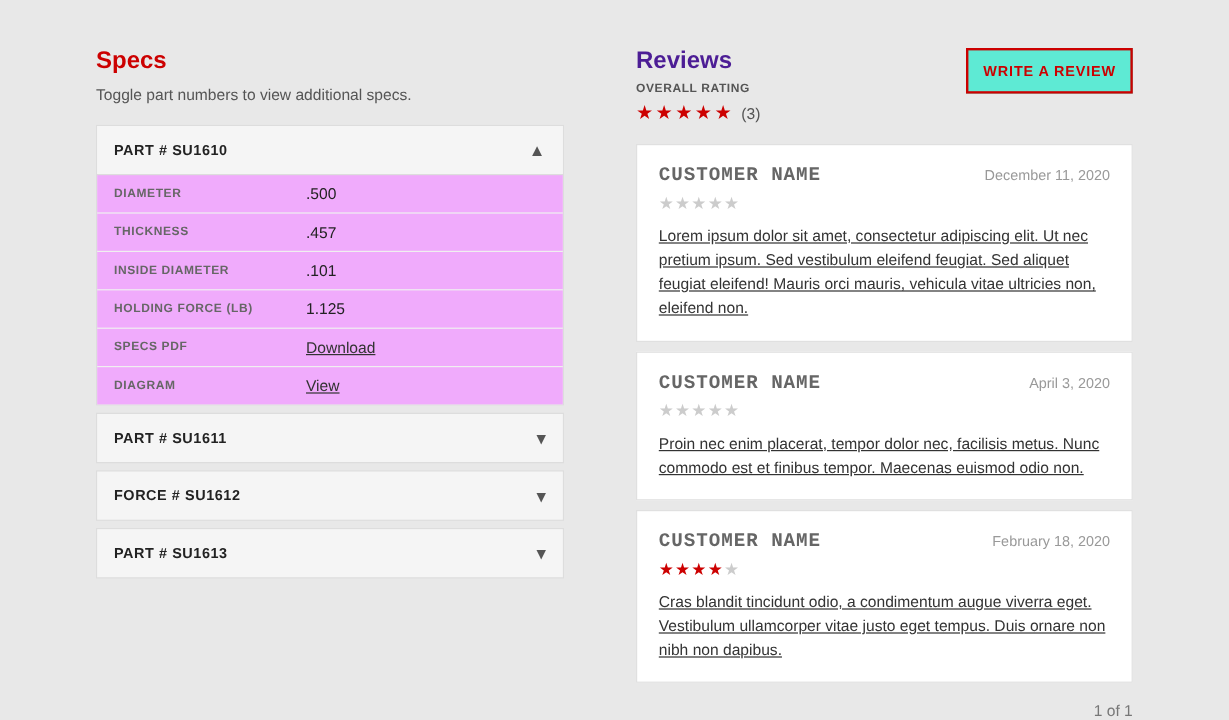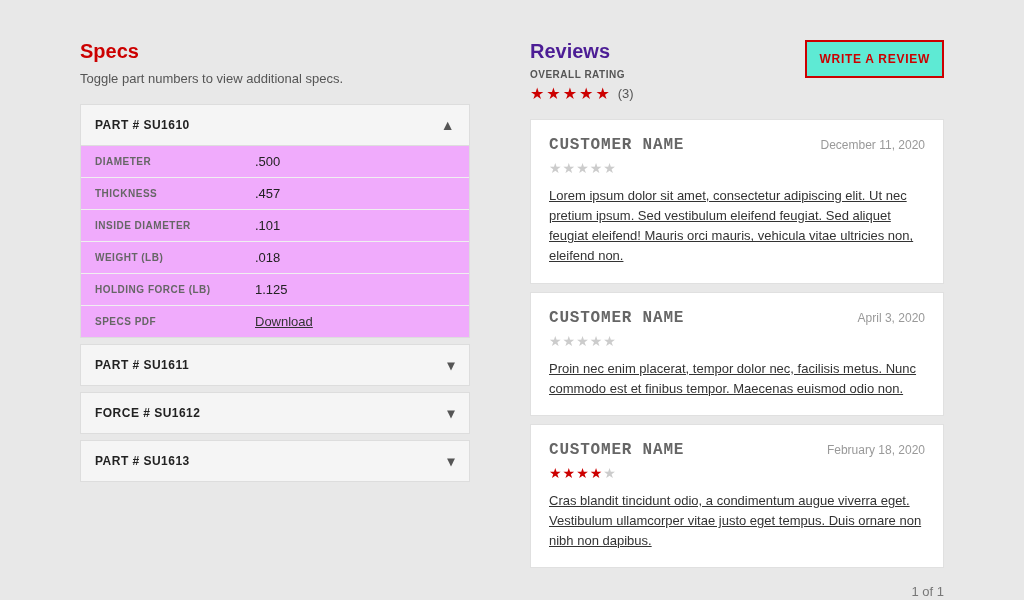--- a/index.html
+++ b/index.html
@@ -206,30 +206,30 @@
             </div>
             <div class="spec-row">
               <span class="spec-label">THICKNESS</span>
               <span class="spec-value">.457</span>
             </div>
             <div class="spec-row">
               <span class="spec-label">INSIDE DIAMETER</span>
               <span class="spec-value">.101</span>
             </div>
             <div class="spec-row">
-              <span class="spec-label">WEIGHT (lb)</span>
-              <span class="spec-value">.018</span>
-            </div>
-            <div class="spec-row">
               <span class="spec-label">HOLDING FORCE (lb)</span>
               <span class="spec-value">1.125</span>
             </div>
             <div class="spec-row">
               <span class="spec-label">SPECS PDF</span>
               <span class="spec-link">Download</span>
+            </div>
+            <div class="spec-row">
+              <span class="spec-label">DIAGRAM</span>
+              <span class="spec-link">View</span>
             </div>
           </div>
         </div>
         <div class="part-block">
           <div class="part-header">
             <span>PART # SU1611</span>
             <span class="chevron">▾</span>
           </div>
         </div>
         <div class="part-block">

